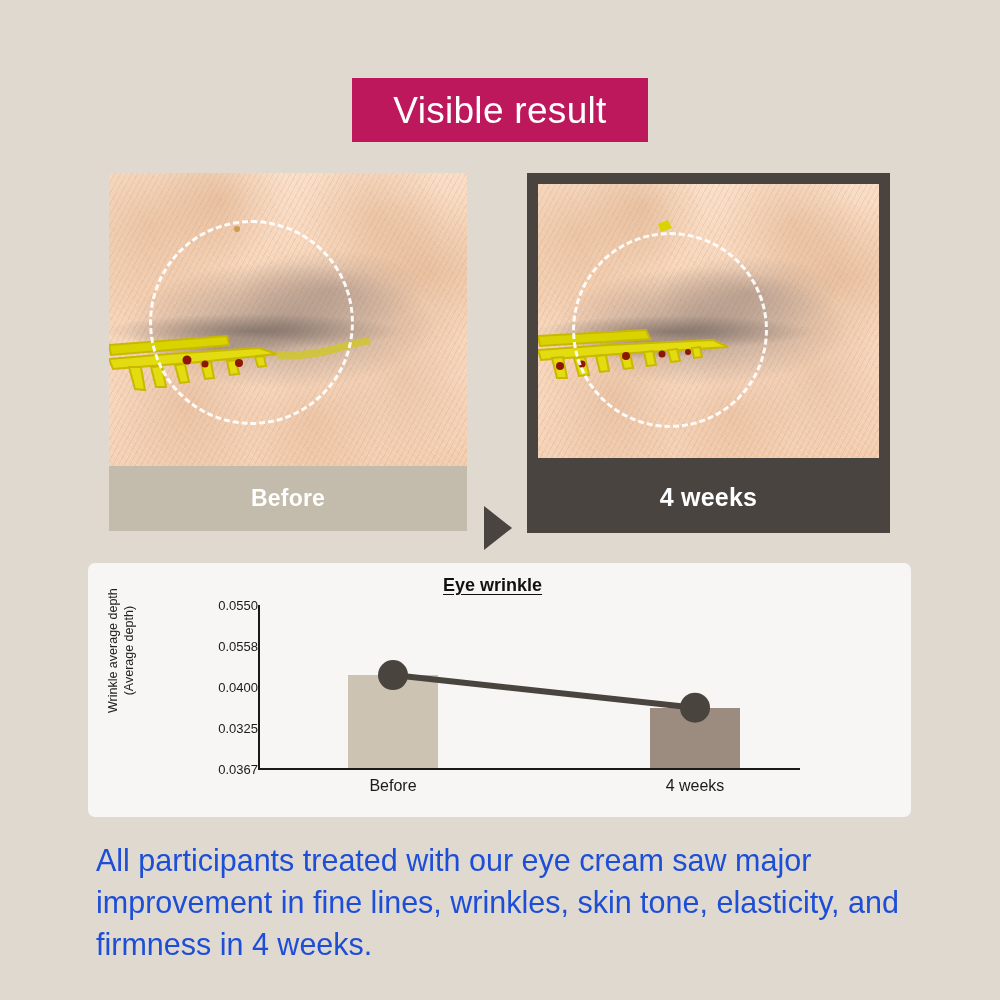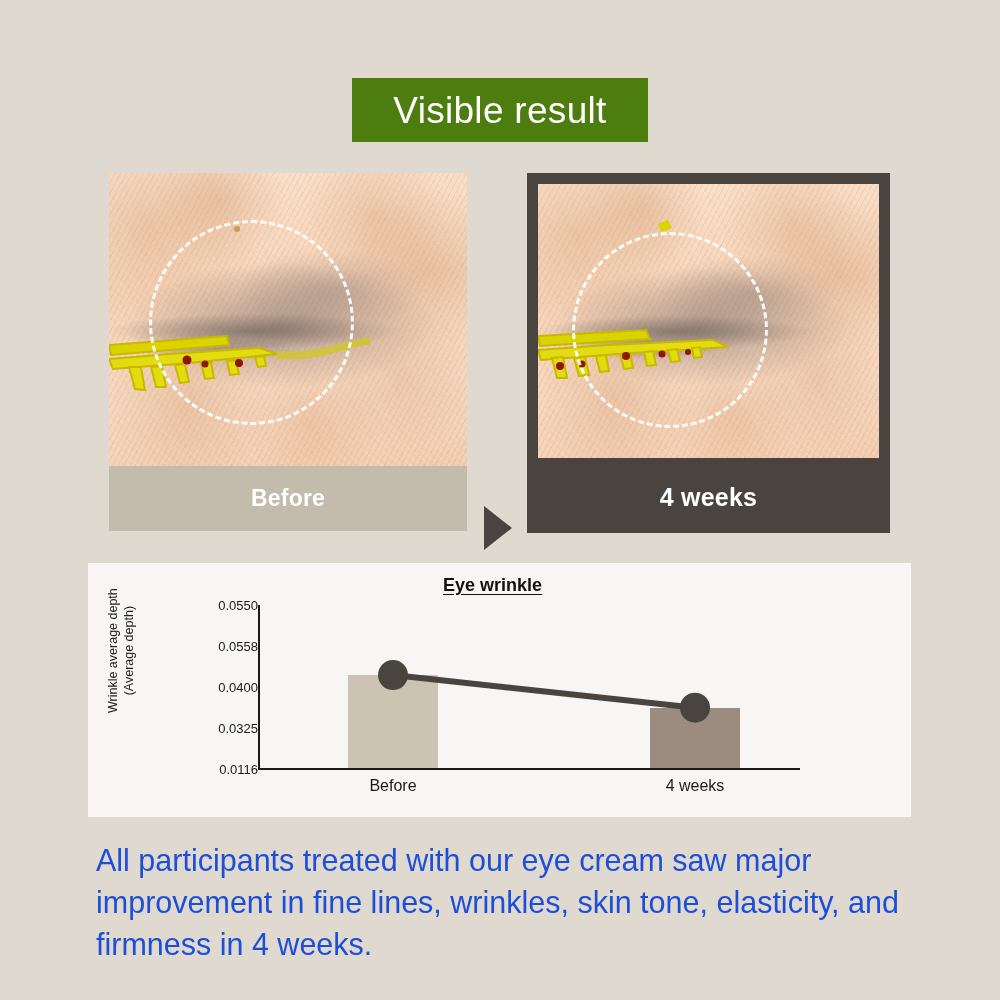--- a/index.html
+++ b/index.html
@@ -15,21 +15,21 @@
     position: relative;
   }
 
   
   #title-banner {
     position: absolute;
     left: 352px;
     top: 78px;
     width: 296px;
     height: 64px;
-    background: #4d7c0f;
+    background: #be185d;
     display: flex;
     align-items: center;
     justify-content: center;
   }
   #title-banner .title-text {
     color: #FFFFFF;
     font-size: 37px;
     font-weight: 400;
     letter-spacing: 0.3px;
     line-height: 1;
@@ -166,20 +166,21 @@
   }
 
   
   #chart-panel {
     position: absolute;
     left: 88px;
     top: 563px;
     width: 823px;
     height: 254px;
     background: #F7F6F4;
+    border-radius: 7px;
   }
   #chart-title {
     position: absolute;
     left: 355px;
     top: 12px;
     font-size: 18px;
     font-weight: bold;
     color: #111111;
     text-decoration: underline;
     text-underline-offset: 3px;
@@ -347,21 +348,21 @@
   <div id="y-axis-label">
     <div>Wrinkle average depth</div>
     <div>(Average depth)</div>
   </div>
 
   <div id="y-ticks-holder">
     <div class="y-tick" style="top:42px;">0.0550</div>
     <div class="y-tick" style="top:83px;">0.0558</div>
     <div class="y-tick" style="top:124px;">0.0400</div>
     <div class="y-tick" style="top:165px;text-align:right;">0.0325</div>
-    <div class="y-tick" style="top:206px;">0.0116</div>
+    <div class="y-tick" style="top:206px;">0.0367</div>
   </div>
 
   <div id="plot-area">
     <div id="axis-vert"></div>
     <div id="axis-horiz"></div>
 
     <div class="bar" id="bar-0" style="left: 90px; width: 90px; height: 92.91px; background: rgb(204, 195, 178);"></div>
     <div class="bar" id="bar-1" style="left: 392px; width: 90px; height: 60.31px; background: rgb(156, 140, 128);"></div>
 
     <svg id="trend-svg">

